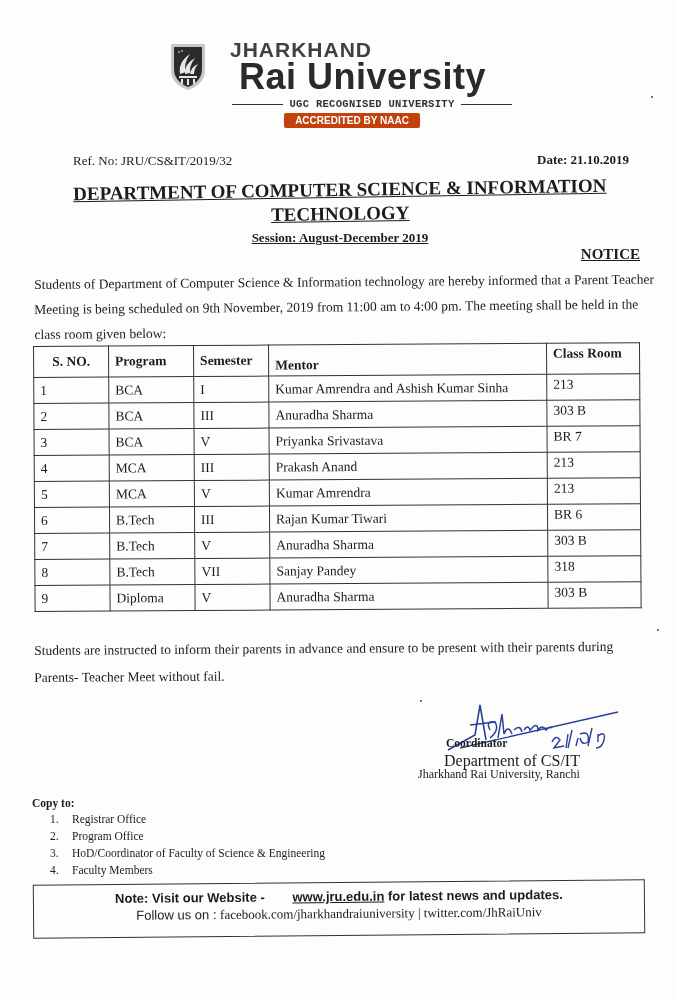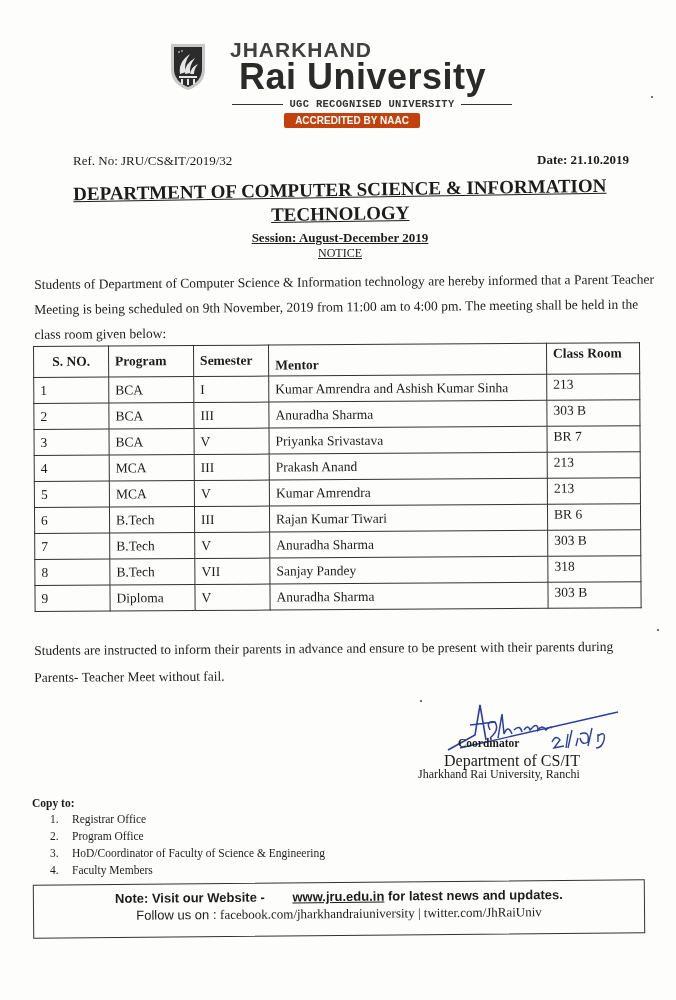--- a/index.html
+++ b/index.html
@@ -38,21 +38,21 @@
   .dept {
     left: 40px; top: 178px; width: 600px; text-align: center; font-weight: bold; font-size: 19px;
     line-height: 24px; transform: rotate(-0.9deg);
   }
   .dept span { text-decoration: underline; }
   .session {
     left: 40px; top: 230px; width: 600px; text-align: center; font-weight: bold; font-size: 13px;
     text-decoration: underline;
   }
   .notice-title {
-    left: 40px; top: 246px; width: 600px; text-align: center; font-weight: normal; font-size: 12px;
+    left: 40px; top: 246px; width: 600px; text-align: right; font-weight: bold; font-size: 15px;
     text-decoration: underline;
   }
 
   .para1 {
     left: 34px; top: 272px; width: 620px; font-size: 13.5px; line-height: 25px;
     transform: rotate(-0.5deg); transform-origin: left top;
   }
 
   
   .tbl {
@@ -68,21 +68,21 @@
   .tbl th.c-room { vertical-align: top; }
   .tbl td.room { vertical-align: top; border-radius: 8px; }
 
   .para2 {
     left: 34px; top: 637px; width: 620px; font-size: 13.5px; line-height: 27px;
     transform: rotate(-0.4deg); transform-origin: left top;
   }
 
   
   .sig-svg { left: 440px; top: 700px; width: 180px; height: 55px; }
-  .coord { left: 458px; top: 737px; font-size: 11.5px; font-weight: bold; }
+  .coord { left: 446px; top: 737px; font-size: 11.5px; font-weight: bold; }
   .dept-sign { left: 444px; top: 752px; font-size: 16px; }
   .univ-sign { left: 418px; top: 767px; font-size: 12px; }
 
   
   .copy-title { left: 32px; top: 797px; font-size: 11.5px; font-weight: bold; }
   .copy-list { left: 50px; top: 811px; margin: 0; padding: 0; list-style: none; font-size: 11.5px; line-height: 17px; }
   .copy-list li { display: flex; }
   .copy-list .num { width: 22px; }
 
   

